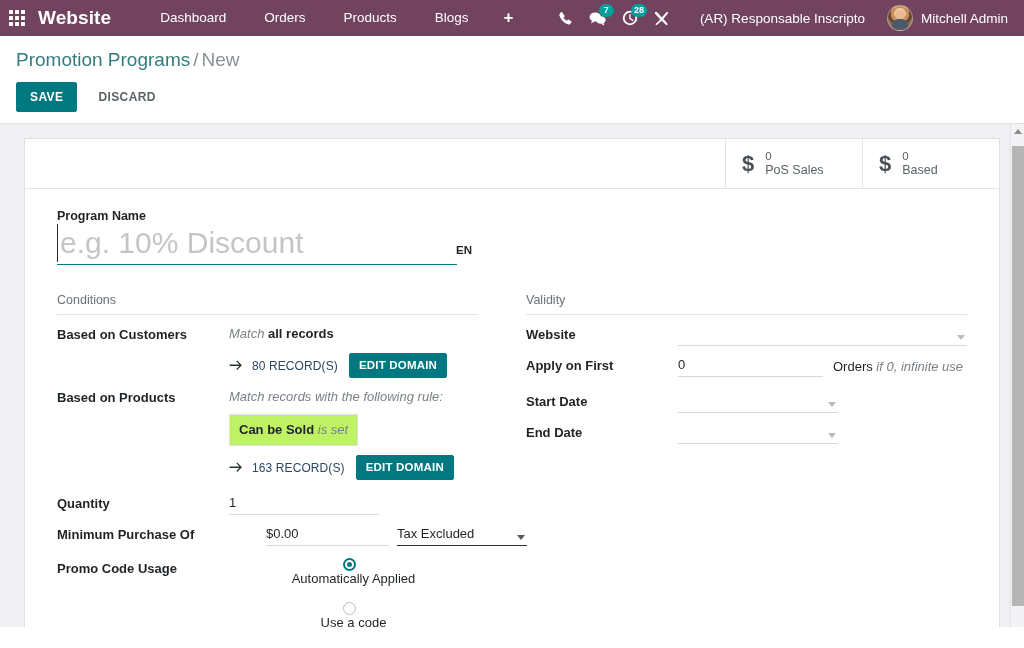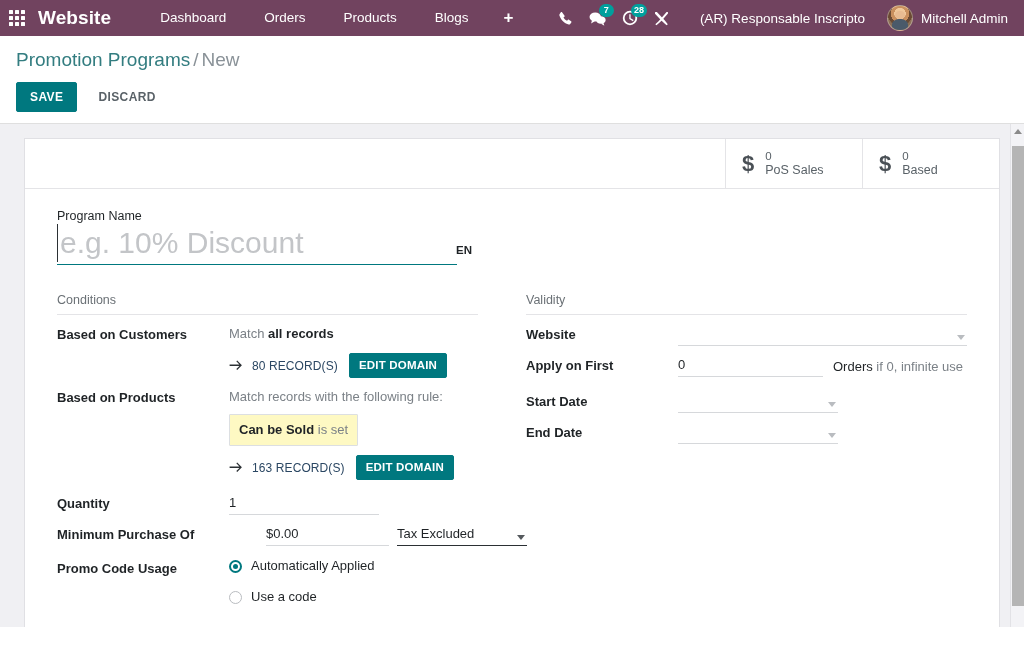--- a/index.html
+++ b/index.html
@@ -201,21 +201,21 @@
   .stat-text { display: flex; flex-direction: column; justify-content: center; }
   .stat-value { font-size: 11.5px; color: #5a6268; line-height: 14px; }
   .stat-label { font-size: 12.5px; color: #5a6268; line-height: 15px; text-align: right; }
 
   .sheet-body { padding: 20px 32px 24px 32px; }
 
   
   .title-block { margin-bottom: 28px; }
   .field-label-small {
     font-size: 12.5px;
-    font-weight: 400;
+    font-weight: 700;
     color: #1f2326;
     display: block;
     margin-bottom: 1px;
   }
   .title-input-wrap {
     position: relative;
     width: 400px;
     display: flex;
     align-items: flex-end;
     border-bottom: 1px solid #00787f;
@@ -262,21 +262,21 @@
     flex: none;
     font-size: 13px;
     font-weight: 700;
     color: #1f2326;
     line-height: 20px;
     padding-top: 1px;
   }
   .group.right .flabel { width: 152px; }
   .fval { flex: 1; min-width: 0; font-size: 13px; color: #1f2326; line-height: 20px; }
 
-  .muted { color: #7b8187; }
+  .muted { color: #7b8187; font-style: italic; }
   .strong-inline { font-weight: 700; color: #1f2326; }
 
   .record-line { display: flex; align-items: center; margin-top: 9px; }
   .arrow-icon { color: #2b3034; font-size: 14px; font-weight: 700; margin-right: 9px; line-height: 1; display: flex; }
   .record-count {
     font-size: 12px;
     color: #2b4763;
     letter-spacing: .1px;
     margin-right: 11px;
     cursor: pointer;
@@ -289,21 +289,21 @@
     font-weight: 700;
     letter-spacing: .2px;
     padding: 5px 9px;
     border-radius: 2px;
     cursor: pointer;
     line-height: 13px;
   }
   .rule-chip {
     display: inline-block;
     border: 1px solid #dcdfe2;
-    background: #fef9c3;
+    background: #bef264;
     padding: 5px 9px;
     margin-top: 7px;
     font-size: 13px;
     color: #3c4348;
     border-radius: 1px;
   }
   .rule-chip b { color: #1f2326; font-weight: 700; }
 
   
   .uline {
@@ -326,21 +326,21 @@
     position: absolute;
     right: 2px; bottom: 6px;
     width: 0; height: 0;
     border-left: 4px solid transparent;
     border-right: 4px solid transparent;
     border-top: 5px solid #55595d;
     pointer-events: none;
   }
   .caret.light { border-top-color: #b9bcc0; }
 
-  .radio-row { display: flex; align-items: center; margin-bottom: 6px; }
+  .radio-row { display: flex; align-items: center; margin-bottom: 6px; flex-direction: column; }
   .radio {
     width: 13px; height: 13px;
     border-radius: 50%;
     border: 1.5px solid #b9bcc0;
     margin-right: 9px;
     flex: none;
     background: #fff;
     position: relative;
     cursor: pointer;
   }

